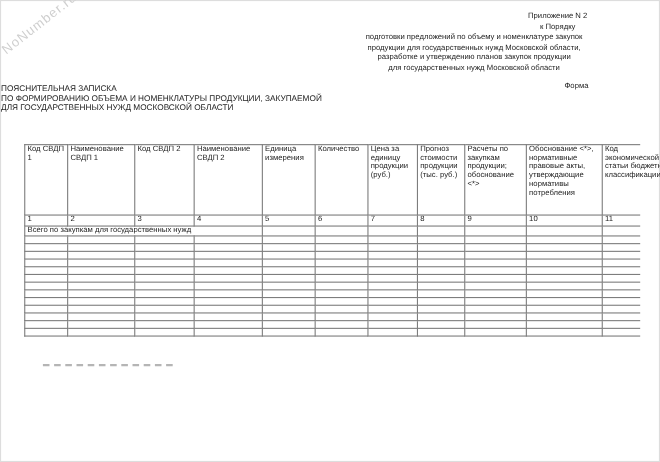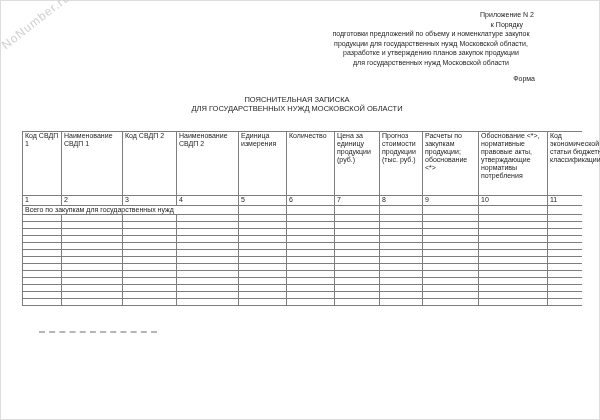--- a/index.html
+++ b/index.html
@@ -18,22 +18,22 @@
     font-size:12px; letter-spacing:1px; color:var(--wm,#cfcfcf);
     white-space:nowrap; user-select:none;
   }
   .appendix {
     position:absolute; top:9px; right:42px; width:252px;
     font-size:7px; line-height:9.5px; text-align:center;
   }
   .appendix-head { width:100px; margin-left:auto; text-align:center; }
   .form-label { position:absolute; top:74px; right:64px; font-size:7px; }
   .title {
-    position:absolute; top:95px; left:0; width:592px;
-    text-align:center; font-size:7.5px; line-height:8.5px;
+    position:absolute; top:76px; left:0; width:592px;
+    font-size:7.5px; line-height:8.5px;
   }
   table.main {
     position:absolute; left:21px; top:130px;
     border-collapse:collapse; table-layout:fixed;
   }
   table.main th, table.main td {
     border:1px solid var(--border,#7d7d7d);
     font-size:7px; font-weight:normal; text-align:left; vertical-align:top;
     padding:0 2px; line-height:8px; overflow:hidden;
     word-wrap:break-word;
@@ -69,20 +69,21 @@
     <div>подготовки предложений по объему и номенклатуре закупок</div>
     <div>продукции для государственных нужд Московской области,</div>
     <div>разработке и утверждению планов закупок продукции</div>
     <div>для государственных нужд Московской области</div>
   </div>
 
   <div class="form-label">Форма</div>
 
   <div class="title">
     <div>ПОЯСНИТЕЛЬНАЯ ЗАПИСКА</div>
+    <div>ПО ФОРМИРОВАНИЮ ОБЪЕМА И НОМЕНКЛАТУРЫ ПРОДУКЦИИ, ЗАКУПАЕМОЙ</div>
     <div>ДЛЯ ГОСУДАРСТВЕННЫХ НУЖД МОСКОВСКОЙ ОБЛАСТИ</div>
   </div>
 
   <table class="main">
       <colgroup>
         <col style="width: 39px;">
         <col style="width: 61px;">
         <col style="width: 54px;">
         <col style="width: 62px;">
         <col style="width: 48px;">

